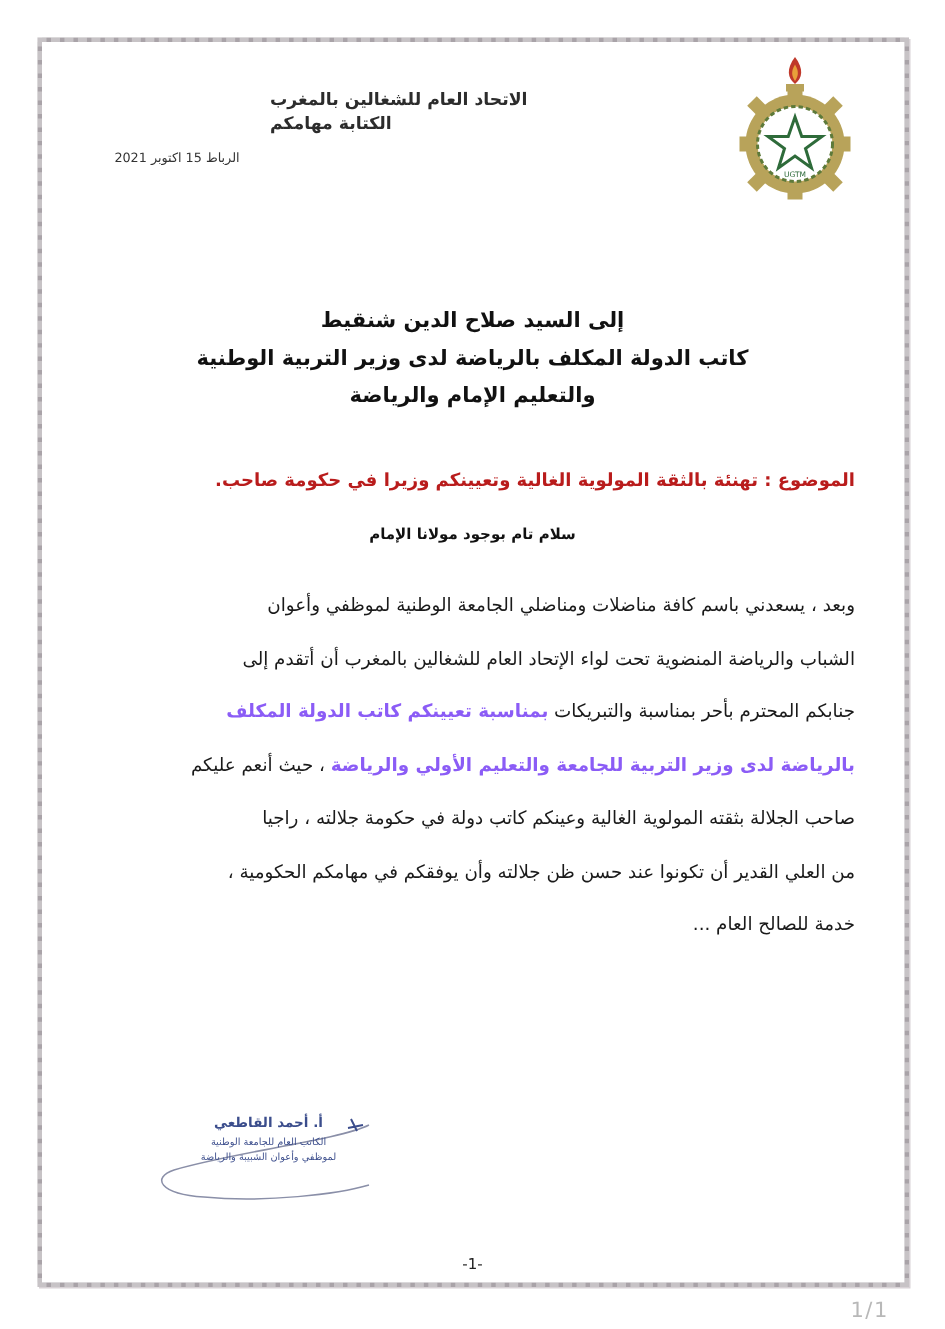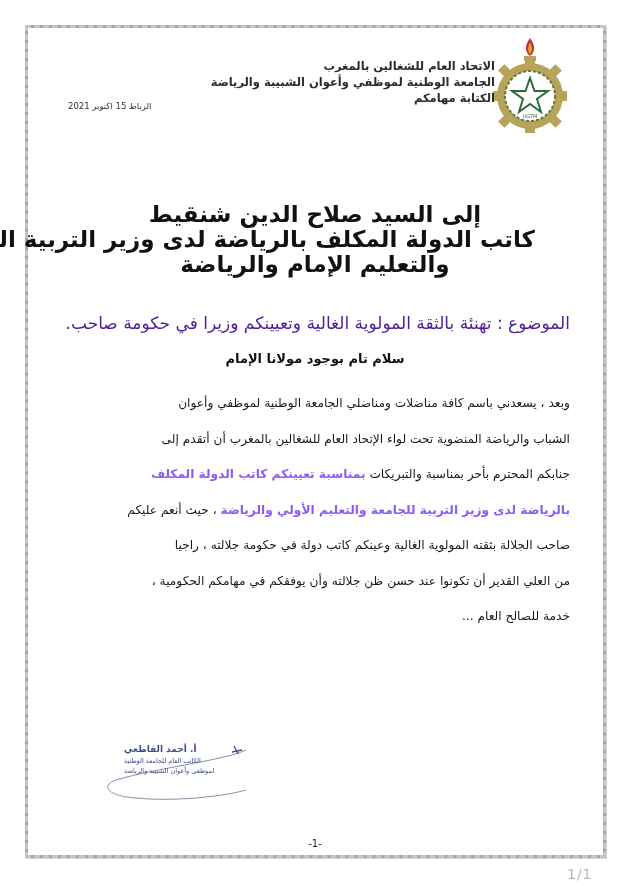--- a/index.html
+++ b/index.html
@@ -17,63 +17,63 @@
       border: 3px dashed rgba(255,255,255,0.35);
       pointer-events: none;
     }
 
     
     .logo {
       position: absolute; left: 478px; top: 34px; width: 104px; height: 100px;
     }
     .letterhead {
       position: absolute; left: 180px; top: 58px; width: 315px;
-      direction: rtl; text-align: right;
+      direction: rtl; text-align: left;
       font-family: "DejaVu Sans", sans-serif; font-size: 11.5px; line-height: 16px;
       color: #2c2c2c; font-weight: bold;
     }
     .letterhead div { white-space: nowrap; }
     .place-date {
       position: absolute; left: 68px; top: 101px; width: 100px;
-      direction: rtl; text-align: left; font-size: 8.5px; color: #333; white-space: nowrap;
+      direction: rtl; text-align: center; font-size: 8.5px; color: #333; white-space: nowrap;
     }
 
     
     .addressee {
       position: absolute; left: 95px; top: 202px; width: 440px;
       direction: rtl; text-align: center;
-      font-family: "DejaVu Sans", sans-serif; font-weight: bold; font-size: 23px; line-height: 25px; color: #111;
+      font-family: "DejaVu Sans", sans-serif; font-weight: bold; font-size: 14px; line-height: 25px; color: #111;
     }
     .addressee div { white-space: nowrap; }
 
     .subject {
       position: absolute; left: 140px; top: 313px; width: 430px;
-      direction: rtl; text-align: right; font-weight: normal; font-size: 17px; color: #4c1d95; white-space: nowrap;
+      direction: rtl; text-align: right; font-weight: bold; font-size: 12px; color: #b91c1c; white-space: nowrap;
     }
     .greeting {
       position: absolute; left: 190px; top: 351px; width: 250px;
-      direction: rtl; text-align: center; font-weight: bold; font-size: 13px; color: #111; white-space: nowrap;
+      direction: rtl; text-align: center; font-weight: bold; font-size: 10px; color: #111; white-space: nowrap;
     }
 
     .body-text {
       position: absolute; left: 100px; top: 386px; width: 470px;
       direction: rtl; text-align: justify; text-align-last: right;
       font-size: 12.2px; line-height: 35.5px; color: #1a1a1a;
     }
     .body-text .line { display: block; white-space: nowrap; text-align: left; }
     .hl { color: #8b5cf6; font-weight: bold; }
 
     
     .signature {
       position: absolute; left: 96px; top: 740px; width: 160px; height: 68px;
     }
     .signature svg { position: absolute; left: 0; top: 0; }
     .sig-text {
       position: absolute; right: 22px; top: 3px; width: 110px;
-      direction: rtl; text-align: left; color: #3b4d8c; font-size: 6.5px; line-height: 10px;
+      direction: rtl; text-align: center; color: #3b4d8c; font-size: 6.5px; line-height: 10px;
     }
     .sig-text .name { font-size: 9px; font-weight: bold; line-height: 13px; }
 
     .page-number {
       position: absolute; left: 295px; top: 838px; width: 40px; text-align: center;
       font-size: 10px; color: #222;
     }
     .page-count {
       position: absolute; left: 567px; top: 866px; font-size: 14px; color: #b8b8b8;
       font-family: "DejaVu Sans", sans-serif; letter-spacing: 1px;
@@ -105,21 +105,20 @@
     <circle cx="52" cy="62" r="25" fill="#ffffff"></circle>
     <circle cx="52" cy="62" r="25" fill="none" stroke="#5d7a3a" stroke-width="2" stroke-dasharray="3 2"></circle>
 
     <path d="M52 44 L56.5 57 L70 57 L59 65 L63 78 L52 70 L41 78 L45 65 L34 57 L47.5 57 Z" fill="none" stroke="#2e6b3a" stroke-width="2"></path>
     <text x="52" y="84" text-anchor="middle" font-size="5" fill="#2e6b3a" font-family="DejaVu Sans, sans-serif">UGTM</text>
   </svg>
 </div>
 
 <div class="letterhead">
   <div>الاتحاد العام للشغالين بالمغرب</div>
-  <div>الجامعة الوطنية لموظفي وأعوان الشبيبة والرياضة</div>
   <div>الكتابة مهامكم</div>
 </div>
 
 <div class="place-date">الرباط 15 اكتوبر 2021</div>
 
 <div class="addressee">
   <div>إلى السيد صلاح الدين شنقيط</div>
   <div>كاتب الدولة المكلف بالرياضة لدى وزير التربية الوطنية</div>
   <div>والتعليم الإمام والرياضة</div>
 </div>

